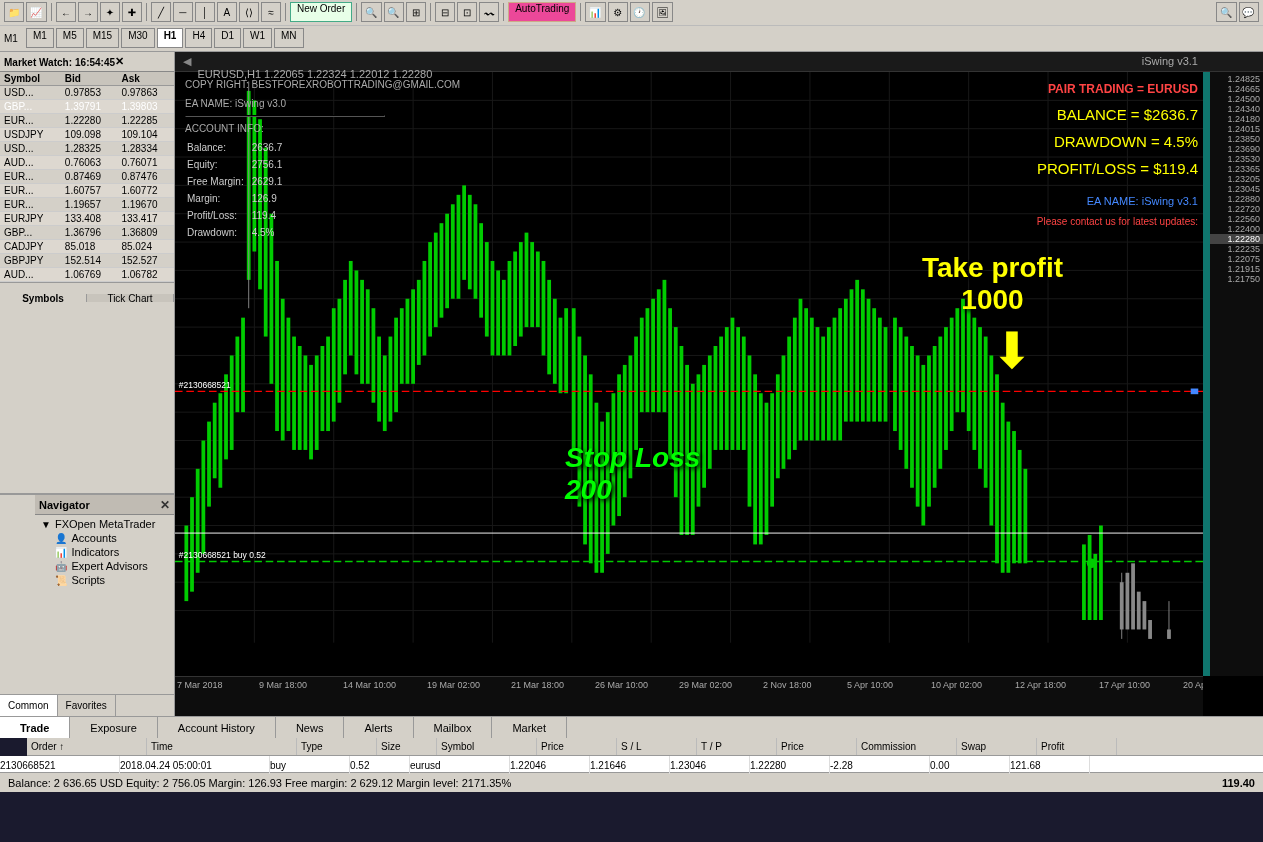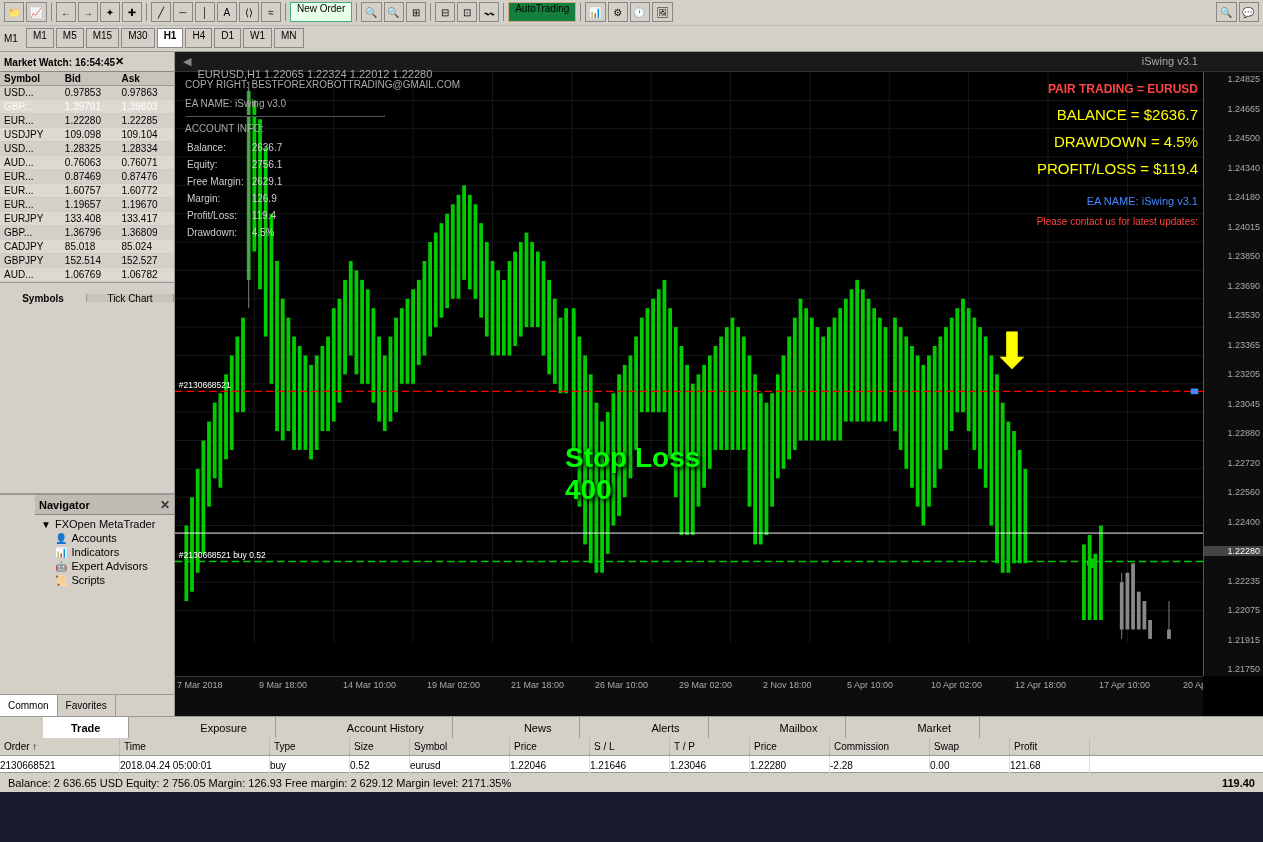--- a/index.html
+++ b/index.html
@@ -47,21 +47,21 @@
     .tb-btn-green {
       background: #e8ffe8;
       border: 1px solid #4a8;
       color: #000;
       font-size: 10px;
       height: 20px;
       padding: 0 6px;
       cursor: pointer;
     }
     .tb-btn-special {
-      background: #15803d;
+      background: #ec4899;
       border: 1px solid #ca8;
       color: #000;
       font-size: 10px;
       height: 20px;
       padding: 0 6px;
       cursor: pointer;
     }
     .tb-timeframe {
       background: #d4d0c8;
       border: 1px solid #888;
@@ -193,24 +193,23 @@
     }
 
     
     #price-scale {
       position: absolute;
       top: 20px;
       right: 0;
       width: 60px;
       bottom: 40px;
       background: #0d0d0d;
-      border-left: 1px solid #0f766e;
+      border-left: 7px solid #0f766e;
       display: flex;
       flex-direction: column;
-      justify-content: space-between;
       padding: 2px 0;
       z-index: 5;
     }
     .price-label {
       font-size: 9px;
       color: #aaa;
       text-align: right;
       padding-right: 3px;
     }
     .price-label.highlight { color: #fff; background: #444; }
@@ -270,20 +269,21 @@
     
     #stop-loss-label {
       position: absolute;
       left: 390px;
       top: 390px;
       color: #00ff00;
       font-size: 28px;
       font-weight: bold;
       z-index: 30;
       text-shadow: 2px 2px 4px #000;
+      font-style: italic;
     }
     #take-profit-label {
       position: absolute;
       right: 200px;
       top: 200px;
       color: #ffff00;
       font-size: 28px;
       font-weight: bold;
       z-index: 30;
       text-align: center;
@@ -322,37 +322,37 @@
     #bottom-section {
       height: 56px;
     }
     #order-tabs {
       display: flex;
       height: 22px;
       background: #d4d0c8;
       border-top: 1px solid #999;
     }
     .order-tab {
-      padding: 2px 28px;
+      padding: 2px 20px;
       border-right: 1px solid #999;
       cursor: pointer;
       font-size: 11px;
       color: #000;
       display: flex;
       align-items: center;
-      margin-left: 43px;
     }
     .order-tab.active { background: #fff; font-weight: bold; }
 
     #orders-table-header {
       display: grid;
       grid-template-columns: 120px 150px 80px 60px 100px 80px 80px 80px 80px 100px 80px 80px;
       background: #d4d0c8;
       border-bottom: 1px solid #999;
       height: 18px;
+      margin-left: 27px;
     }
     .orders-col-header {
       font-size: 10px;
       color: #000;
       padding: 1px 4px;
       border-right: 1px solid #bbb;
       display: flex;
       align-items: center;
     }
 
@@ -859,23 +859,27 @@
         <div>BALANCE = $2636.7</div>
         <div>DRAWDOWN = 4.5%</div>
         <div>PROFIT/LOSS = $119.4</div>
       </div>
       <div id="ea-name-right">EA NAME: iSwing v3.1</div>
       <div id="contact-info">Please contact us for latest updates:</div>
     </div>
 
     <div id="stop-loss-label">
       <div>Stop Loss</div>
-      <div>400</div>
+      <div>200</div>
     </div>
 
+    <div id="take-profit-label">
+      <div>Take profit</div>
+      <div>1000</div>
+    </div>
 
     <div id="arrow-down">⬇</div>
 
     <div id="price-scale">
       <div class="price-label">1.24825</div>
       <div class="price-label">1.24665</div>
       <div class="price-label">1.24500</div>
       <div class="price-label">1.24340</div>
       <div class="price-label">1.24180</div>
       <div class="price-label">1.24015</div>

